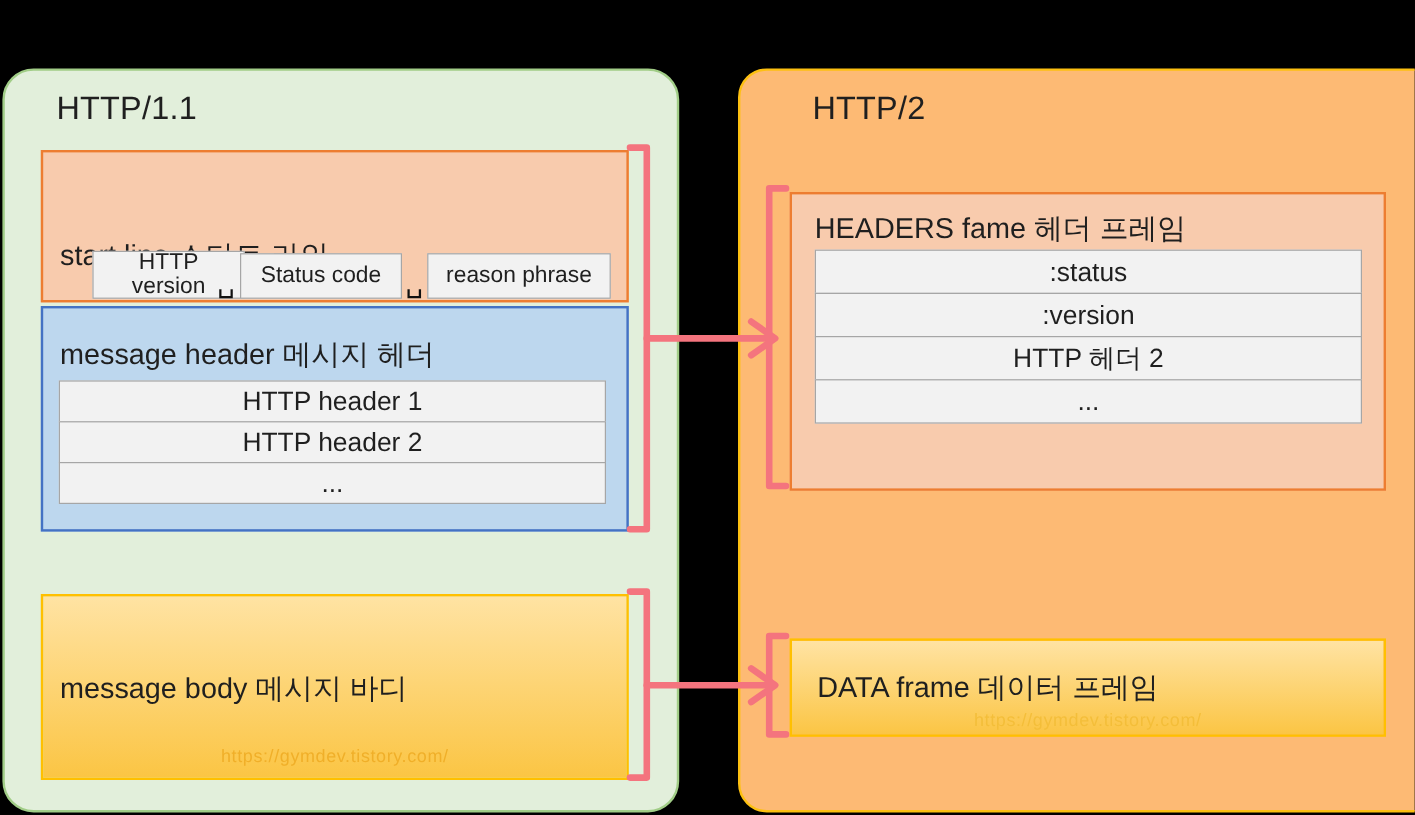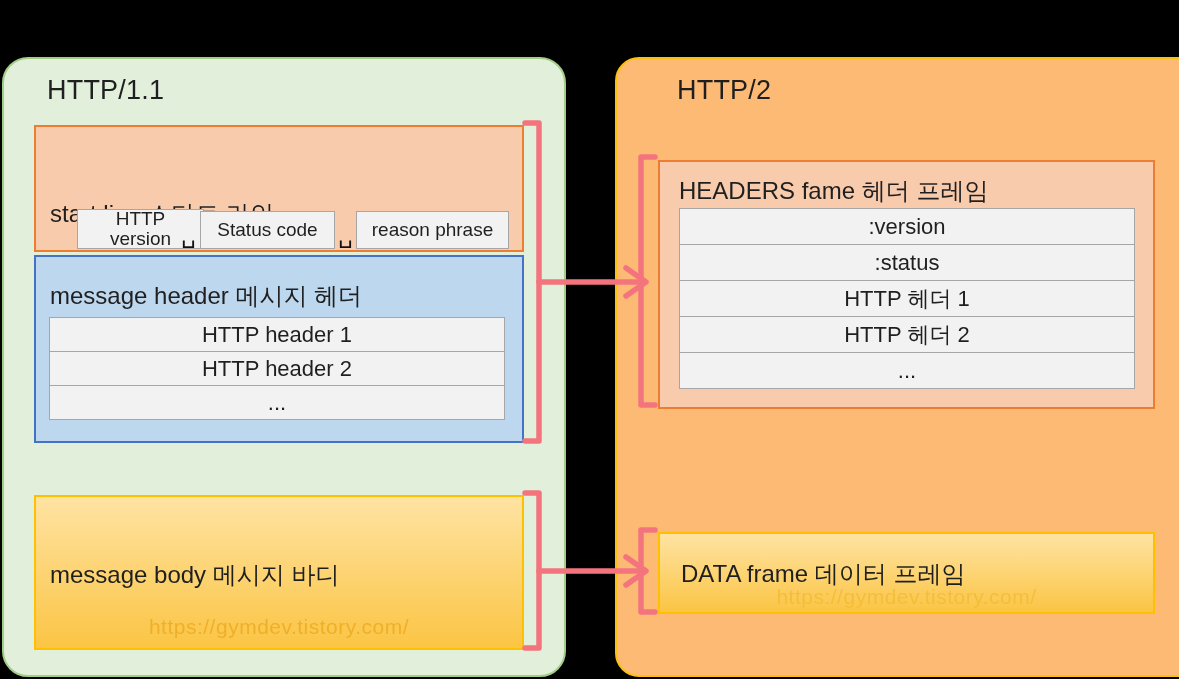--- a/index.html
+++ b/index.html
@@ -63,21 +63,21 @@
   }
   .field-1{left:25px;top:82px;width:127px;height:40px;margin-left:16px;}
   .field-2{left:164px;top:84px;width:135px;height:38px;}
   .field-3{left:320px;top:84px;width:153px;height:38px;text-align:center;}
   .sep{position:absolute;font-size:23px;color:#111;}
   .sep-1{left:145px;top:95px;}
   .sep-2{left:302px;top:95px;}
 
   .watermark{
     position:absolute;left:0;right:0;text-align:center;
-    font-size:21px;color:#efac24;opacity:.88;letter-spacing:.5px;
+    font-size:15px;color:#efac24;opacity:.88;letter-spacing:.5px;
   }
   .wm-body{bottom:9px;}
   .wm-data{bottom:3px;color:#f3bd37;}
 
   .connector-overlay{position:absolute;left:0;top:0;width:1179px;height:679px;pointer-events:none;}
 </style>
 </head>
 <body>
 
 <div class="canvas">
@@ -112,23 +112,22 @@
       <div class="watermark wm-body">https://gymdev.tistory.com/</div>
     </div>
   </div>
 
   <div class="panel panel-yellow">
     <div class="panel-title">HTTP/2</div>
 
     <div class="box box-orange headers-frame-box">
       <div class="section-title headers-title">HEADERS fame 헤더 프레임</div>
       <div class="rows rows-http2">
+        <div class="row">:status</div>
         <div class="row">:version</div>
-        <div class="row">:status</div>
-        <div class="row">HTTP 헤더 1</div>
         <div class="row">HTTP 헤더 2</div>
         <div class="row">...</div>
       </div>
     </div>
 
     <div class="box box-grad data-frame-box">
       <div class="section-title data-title">DATA frame 데이터 프레임</div>
       <div class="watermark wm-data">https://gymdev.tistory.com/</div>
     </div>
   </div>

